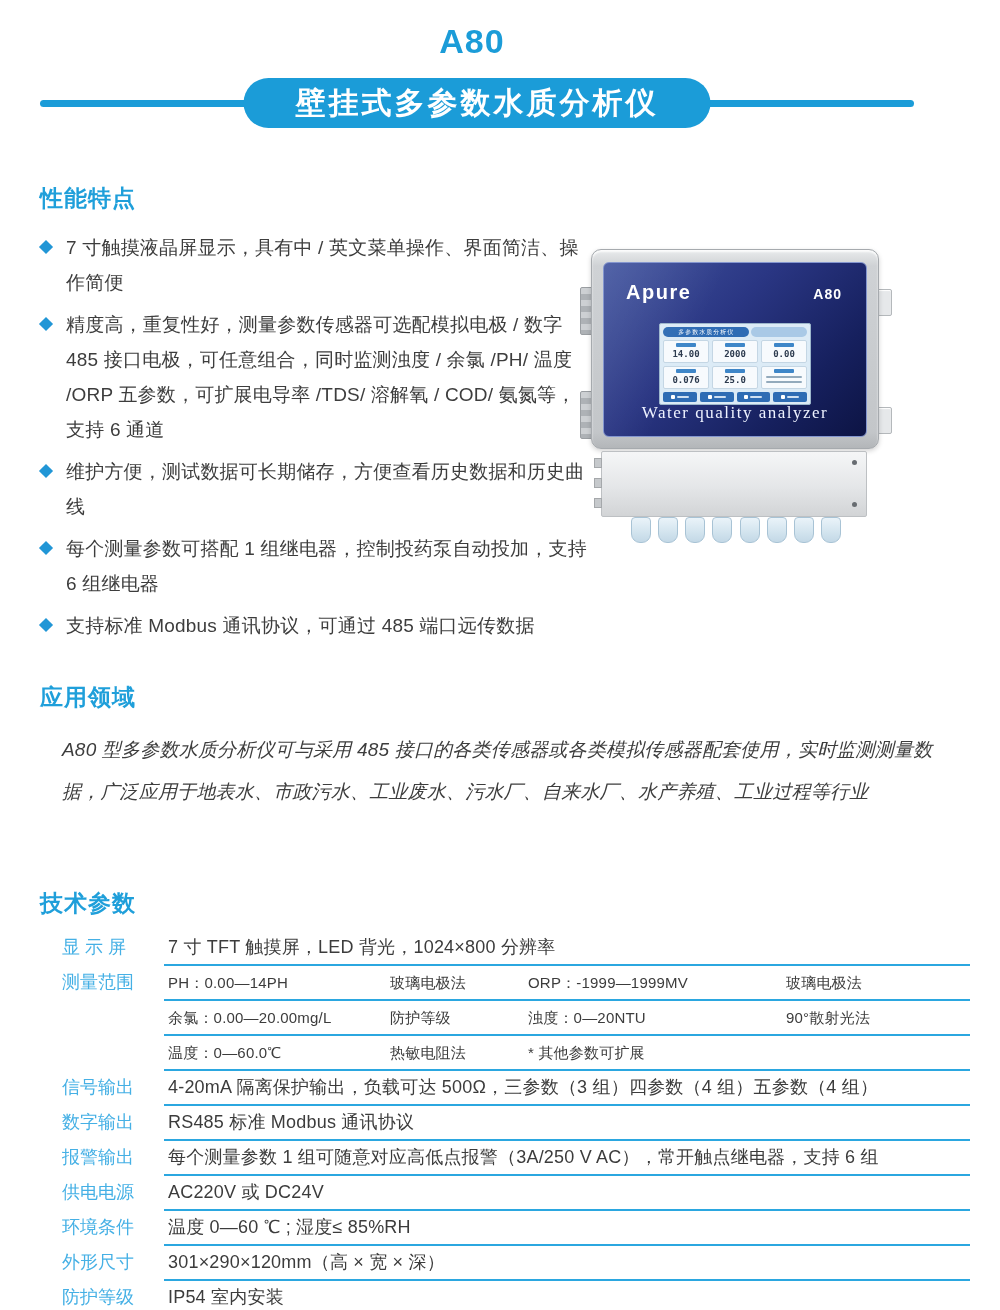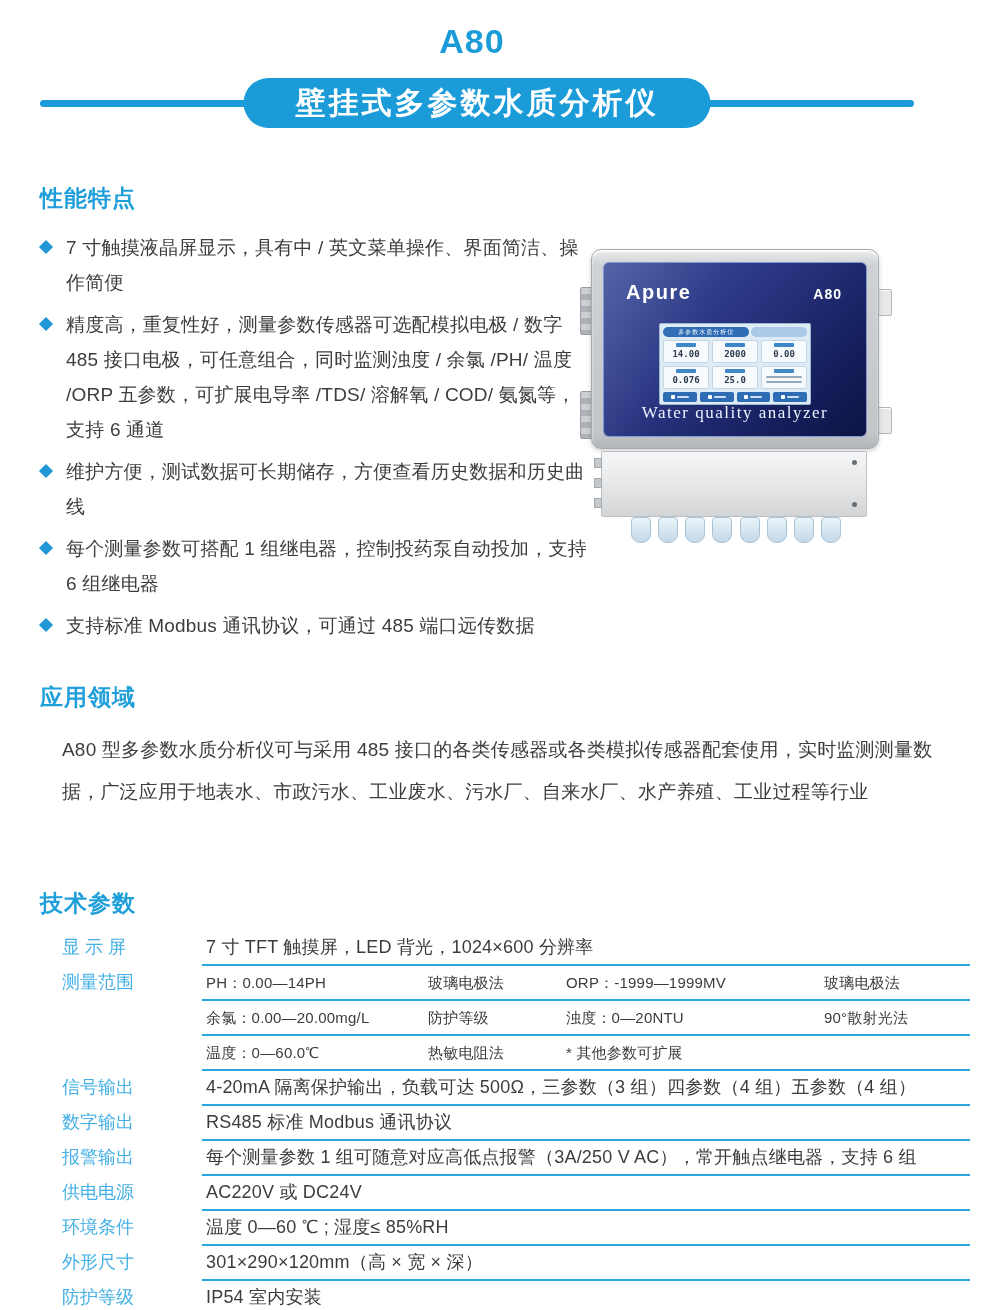--- a/index.html
+++ b/index.html
@@ -82,26 +82,26 @@
   .screw.s1{right:9px;top:8px;}.screw.s2{right:9px;bottom:9px;}
   .boxtab{position:absolute;left:-8px;width:8px;height:10px;background:#c6c9cc;border:1px solid #a5a8ab;}
   .boxtab.t1{top:6px;}.boxtab.t2{top:26px;}.boxtab.t3{top:46px;}
   .glands{position:absolute;left:56px;top:274px;width:210px;display:flex;justify-content:space-between;}
   .gland{width:20px;height:26px;background:linear-gradient(180deg,#eaf3f9 0%,#d4e5ef 55%,#c3d8e6 100%);
     border:1px solid #a8c3d5;border-radius:4px 4px 9px 9px;}
 
   
   .applications{position:absolute;left:40px;top:682px;width:928px;}
   .applications p{margin:16px 0 0 22px;font-size:19px;line-height:42px;
-    color:var(--body);letter-spacing:.2px;}
+    color:var(--body);letter-spacing:.2px;font-style:italic;}
 
   
   .specs{position:absolute;left:40px;top:888px;width:930px;}
   .spec-table{margin:12px 0 0 22px;}
-  .spec-row{display:flex;align-items:stretch;gap:38px;}
+  .spec-row{display:flex;align-items:stretch;}
   .spec-label{flex:0 0 102px;font-size:18px;color:var(--label-blue);line-height:33px;white-space:nowrap;}
   .spec-content{flex:1;font-size:18px;color:#3c3c3c;line-height:33px;padding-left:4px;letter-spacing:.2px;}
   .spec-content-col{flex:1;display:flex;flex-direction:column;}
   .subrow{display:flex;line-height:33px;font-size:15px;color:#3c3c3c;padding-left:4px;letter-spacing:.2px;}
   .bordered{border-bottom:2.5px solid var(--divider);}
   .sc1{flex:0 0 222px;}.sc2{flex:0 0 138px;}.sc3{flex:0 0 258px;}.sc4{flex:1;}
 </style>
 </head>
 <body>
 
@@ -229,21 +229,21 @@
     <div class="section-title">应用领域</div>
     <p>A80 型多参数水质分析仪可与采用 485 接口的各类传感器或各类模拟传感器配套使用，实时监测测量数据，广泛应用于地表水、市政污水、工业废水、污水厂、自来水厂、水产养殖、工业过程等行业</p>
   </div>
 
   <div class="specs">
     <div class="section-title">技术参数</div>
     <div class="spec-table">
 
       <div class="spec-row">
         <div class="spec-label">显 示 屏</div>
-        <div class="spec-content bordered">7 寸 TFT 触摸屏，LED 背光，1024×600 分辨率</div>
+        <div class="spec-content bordered">7 寸 TFT 触摸屏，LED 背光，1024×800 分辨率</div>
       </div>
 
       <div class="spec-row">
         <div class="spec-label">测量范围</div>
         <div class="spec-content-col">
           <div class="subrow bordered">
             <span class="sc1">PH：0.00—14PH</span>
             <span class="sc2">玻璃电极法</span>
             <span class="sc3">ORP：-1999—1999MV</span>
             <span class="sc4">玻璃电极法</span>

